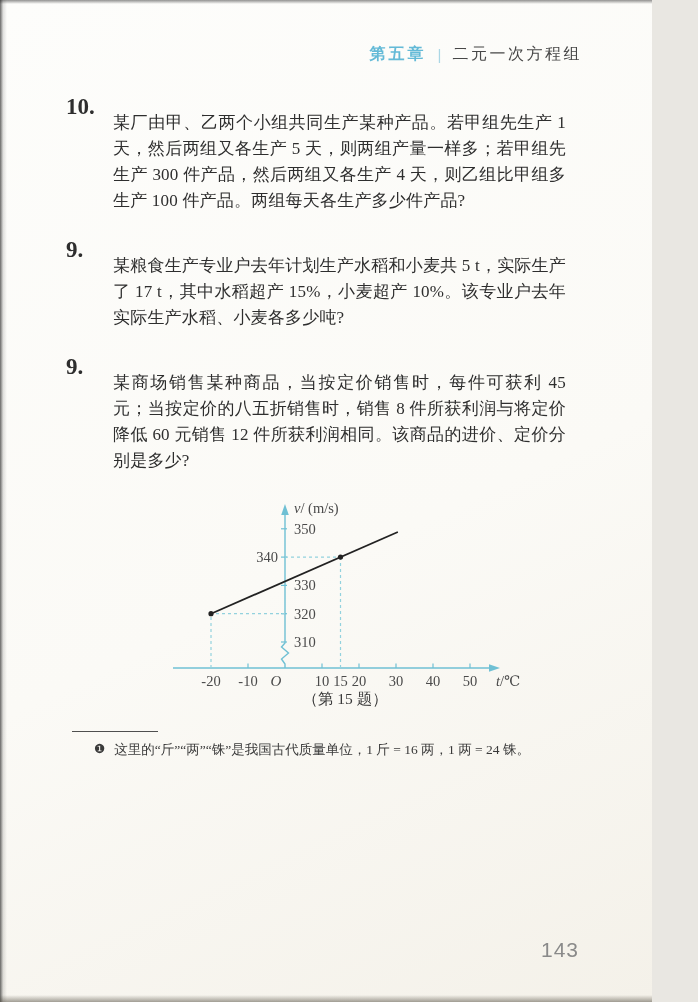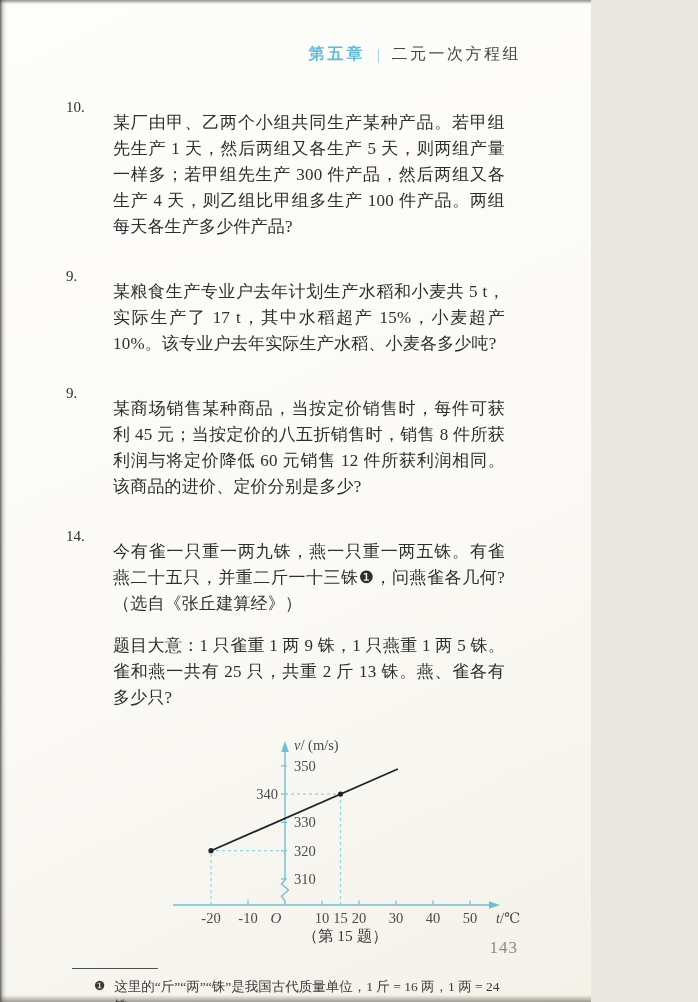--- a/index.html
+++ b/index.html
@@ -1,17 +1,17 @@
 <!DOCTYPE html>
 <html lang="zh"><head>
 <meta charset="utf-8">
 <style>
   html,body{margin:0;padding:0;background:#e9e7e2;}
   .page{
-    position:relative;width:591px;height:1002px;overflow:hidden;
+    position:relative;width:652px;height:1002px;overflow:hidden;
     background:linear-gradient(155deg,#fdfdfb 0%,#fbfaf6 55%,#f4f1e9 100%);
     font-family:"Liberation Serif","DejaVu Serif",serif;color:#2e2e2e;
   }
   
   .edge-left{position:absolute;left:0;top:0;width:7px;height:100%;
     background:linear-gradient(to right,rgba(25,25,25,.65),rgba(90,90,90,.18) 45%,rgba(0,0,0,0));z-index:5;}
   .edge-top{position:absolute;left:0;top:0;width:100%;height:4px;
     background:linear-gradient(to bottom,rgba(40,40,40,.5),rgba(0,0,0,0));z-index:5;}
   .edge-bottom{position:absolute;left:0;bottom:0;width:100%;height:7px;
     background:linear-gradient(to top,rgba(75,70,58,.5),rgba(0,0,0,0));z-index:5;}
@@ -19,35 +19,35 @@
   
   .runhead{position:absolute;top:44px;right:70px;display:flex;align-items:center;gap:11px;
     font-family:"Liberation Sans","DejaVu Sans",sans-serif;font-size:16px;}
   .runhead .chapter{color:#64bad7;font-weight:600;letter-spacing:3px;}
   .runhead .hdiv{color:#abd7e5;font-weight:300;font-size:15px;}
   .runhead .htitle{color:#474747;font-weight:400;letter-spacing:2.5px;}
 
   
   .main{position:absolute;top:94px;left:66px;right:70px;}
   .problem{display:flex;margin:0 0 7px 0;}
-  .pnum{flex:none;width:31px;font-weight:normal;font-size:15px;line-height:26px;}
+  .pnum{flex:none;width:31px;font-weight:bold;font-size:23px;line-height:26px;}
   .ptext{flex:1;font-size:17px;line-height:26px;text-align:justify;letter-spacing:.2px;}
   .ptext p{margin:16px;}
 
   
   .chart-fig{margin:4px 0 0 89px;width:440px;height:220px;}
 
   
   .footnote{margin-top:14px;}
   .fn-rule{width:86px;height:1px;background:#4f4f4f;margin:0 0 8px 6px;}
   .fn-line{display:flex;gap:9px;padding-left:28px;font-size:13.5px;line-height:19px;color:#3a3a3a;}
   .fn-line .marker{flex:none;font-size:12.5px;}
 
   .pagenum{position:absolute;top:938px;right:73px;
-    font-family:Liberation Serif, serif;font-size:17px;color:#8a8a8a;letter-spacing:1px;}
+    font-family:Liberation Sans, sans-serif;font-size:21px;color:#8a8a8a;letter-spacing:1px;}
 </style>
 </head>
 <body>
 
 <div class="page">
   <div class="edge-left"></div>
   <div class="edge-top"></div>
   <div class="edge-bottom"></div>
 
   <header class="runhead">
@@ -67,27 +67,20 @@
         <div class="problem">
           <div class="pnum">9.</div>
           <div class="ptext">
             <p>某粮食生产专业户去年计划生产水稻和小麦共 5 t，实际生产了 17 t，其中水稻超产 15%，小麦超产 10%。该专业户去年实际生产水稻、小麦各多少吨?</p>
           </div>
         </div>
         <div class="problem">
           <div class="pnum">9.</div>
           <div class="ptext">
             <p>某商场销售某种商品，当按定价销售时，每件可获利 45 元；当按定价的八五折销售时，销售 8 件所获利润与将定价降低 60 元销售 12 件所获利润相同。该商品的进价、定价分别是多少?</p>
-          </div>
-        </div>
-        <div class="problem">
-          <div class="pnum">14.</div>
-          <div class="ptext">
-            <p>今有雀一只重一两九铢，燕一只重一两五铢。有雀燕二十五只，并重二斤一十三铢❶，问燕雀各几何?（选自《张丘建算经》）</p>
-            <p>题目大意：1 只雀重 1 两 9 铢，1 只燕重 1 两 5 铢。雀和燕一共有 25 只，共重 2 斤 13 铢。燕、雀各有多少只?</p>
           </div>
         </div>
       </div>
 
     <figure class="chart-fig" id="chart"><svg width="440" height="220" viewBox="0 0 440 220">
           <line x1="18" y1="171" x2="336" y2="171" stroke="#6fc0d4" stroke-width="1.4"></line>
           <polygon points="345,171 334,167.2 334,174.8" fill="#6fc0d4"></polygon>
           <path d="M130,171 L130,167 L126.5,162 L133.5,156 L126.5,150 L130,146 L130,16" stroke="#6fc0d4" fill="none" stroke-width="1.4"></path>
           <polygon points="130,7 126.2,18 133.8,18" fill="#6fc0d4"></polygon>
           <line x1="126" y1="145" x2="132" y2="145" stroke="#6fc0d4" stroke-width="1.2"></line>

